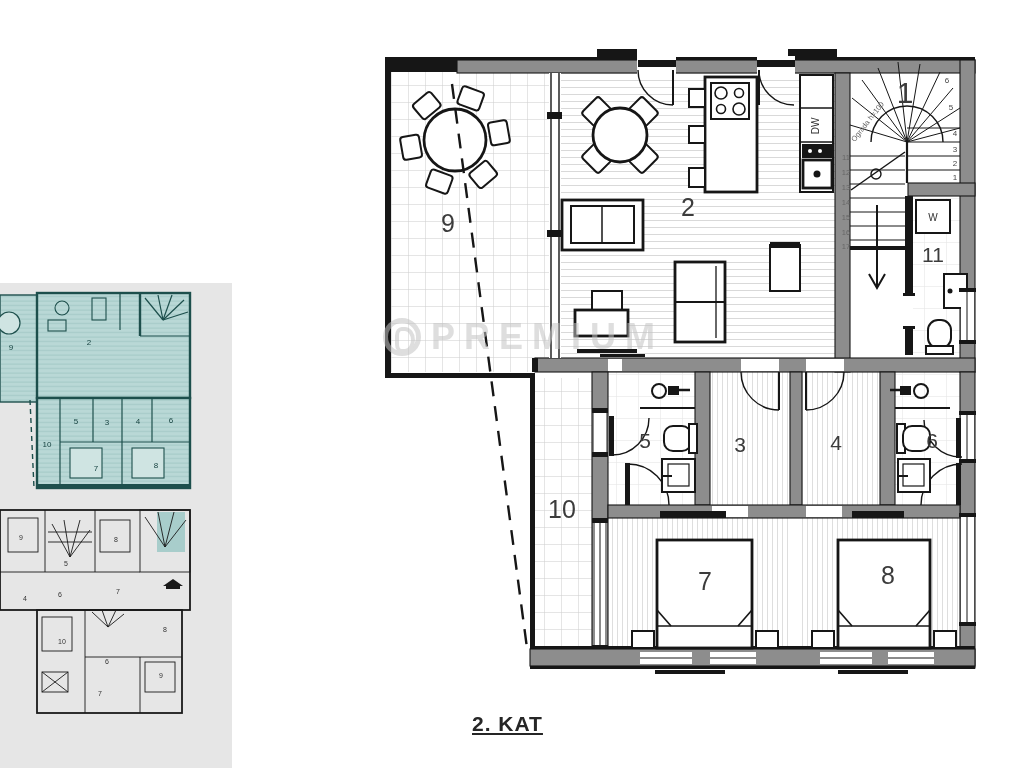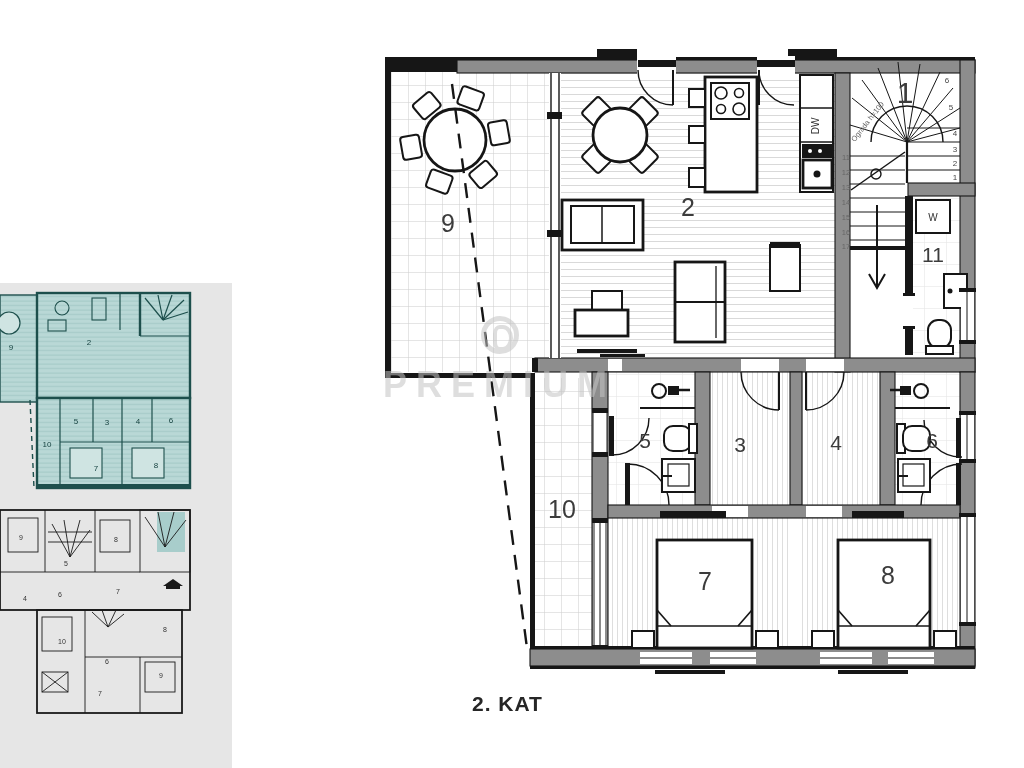--- a/index.html
+++ b/index.html
@@ -19,28 +19,28 @@
   .tiny{font:8px "Liberation Sans",sans-serif;fill:#444;text-anchor:middle;}
   .tiny2{font:7.5px "Liberation Sans",sans-serif;fill:#666;text-anchor:middle;}
   .applbl{font:10px "Liberation Sans",sans-serif;fill:#333;text-anchor:middle;}
   .thl{font:8px "Liberation Sans",sans-serif;fill:#123f3d;text-anchor:middle;}
   .ghl{font:7px "Liberation Sans",sans-serif;fill:#333;text-anchor:middle;}
   .twall{fill:none;stroke:#1d4f4c;stroke-width:2.4;}
   .twall-thin{fill:none;stroke:#1d4f4c;stroke-width:1.2;}
   .gwall{fill:none;stroke:#1a1a1a;stroke-width:1.8;}
   .gwall-thin{fill:none;stroke:#1a1a1a;stroke-width:0.9;}
   .watermark{position:absolute;left:383px;top:316px;display:flex;align-items:center;gap:10px;
-             pointer-events:none;opacity:0.55;flex-direction:column;}
+             pointer-events:none;opacity:0.55;}
   .wm-circle{width:38px;height:38px;border:5px solid #c4c4c4;border-radius:50%;box-sizing:border-box;
              position:relative;}
   .wm-circle::after{content:"";position:absolute;left:7px;top:4px;width:12px;height:18px;
              border:4px solid #c4c4c4;border-radius:40% 60% 60% 40%;}
   .wm-text{font:bold 36px "Liberation Sans",sans-serif;letter-spacing:9px;color:#c4c4c4;}
-  .floor-title{position:absolute;left:472px;top:692px;font:bold 21px "Liberation Sans",sans-serif;
-             color:#262626;letter-spacing:1px;}
+  .floor-title{position:absolute;left:472px;top:712px;font:bold 21px "Liberation Sans",sans-serif;
+             color:#262626;letter-spacing:1px;text-decoration:underline;}
 </style>
 </head>
 <body>
 
 <div class="stage">
 
   <div class="gray-strip"></div>
 
   <svg class="plan-svg" viewBox="0 0 1024 768">
     <defs>

